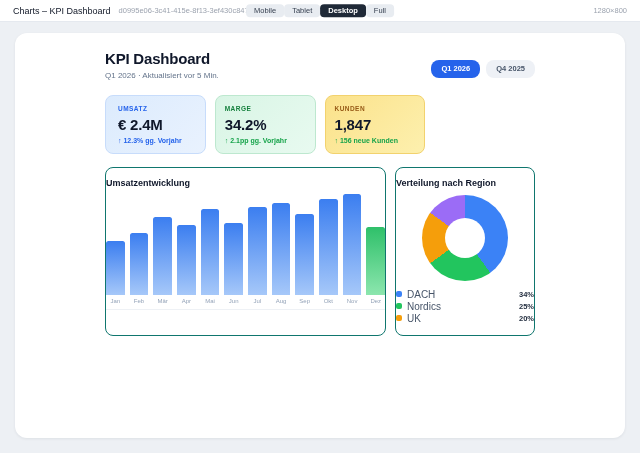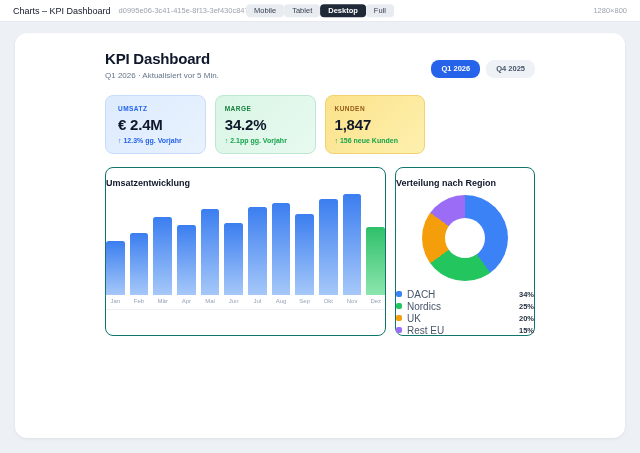--- a/index.html
+++ b/index.html
@@ -205,24 +205,19 @@
               <div class="legend-row">
                 <span class="swatch" style="background: rgb(34, 197, 94);"></span>
                 <span class="legend-label">Nordics</span>
                 <span class="legend-value">25%</span>
               </div>
               <div class="legend-row">
                 <span class="swatch" style="background: rgb(245, 158, 11);"></span>
                 <span class="legend-label">UK</span>
                 <span class="legend-value">20%</span>
               </div>
-              <div class="legend-row">
-                <span class="swatch" style="background: rgb(155, 108, 246);"></span>
-                <span class="legend-label">Rest EU</span>
-                <span class="legend-value">15%</span>
-              </div>
             </div>
         </div>
 
       </div>
     </div>
   </section>
 </main>
 
 </body></html>

